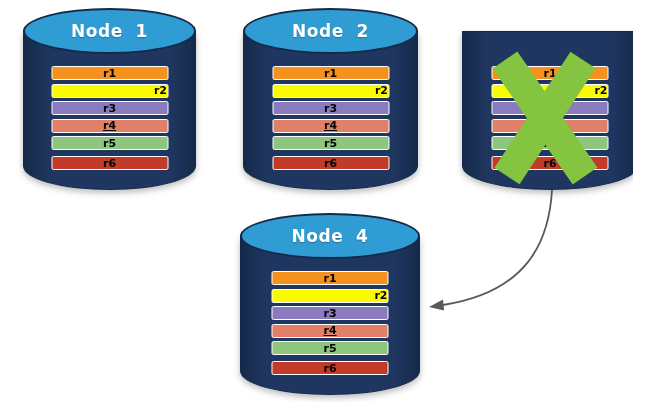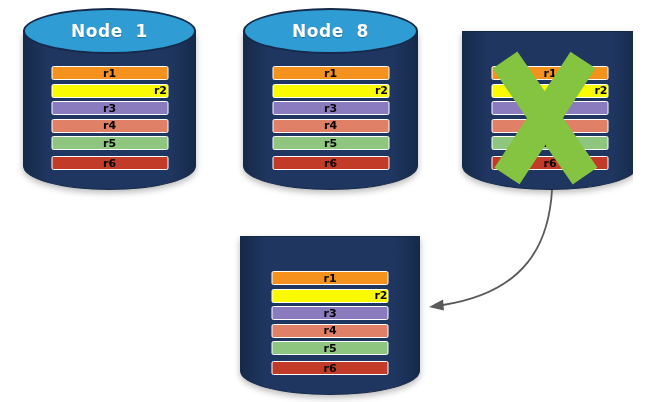--- a/index.html
+++ b/index.html
@@ -49,21 +49,21 @@
     position:absolute; left:50%; transform:translateX(-50%);
     top:58px; width:117px;
   }
   .bar{
     height:12px; margin-bottom:3.5px;
     border:1.5px solid var(--bar-border); border-radius:2px;
     display:flex; align-items:center; justify-content:center;
     font-size:11px; font-weight:bold; line-height:1; color:var(--bar-text);
   }
   .row-r1{background:var(--row-r1);} .row-r2{background:var(--row-r2);justify-content:flex-end;}
-  .row-r3{background:var(--row-r3);} .row-r4{background:var(--row-r4);}
+  .row-r3{background:var(--row-r3);} .row-r4{background:var(--row-r4);text-decoration:underline;}
   .row-r5{background:var(--row-r5);} .row-r6{background:var(--row-r6);margin-top:6px;}
   .overlay{position:absolute; left:0; top:0; width:646px; height:402px; pointer-events:none;}
 </style>
 </head>
 <body>
 
 <div class="stage">
 
   <div class="node node-1">
     <div class="cyl-body"></div>
@@ -88,21 +88,21 @@
         </div>
       <div class="bar row-r6">
           <span>r6</span>
         </div>
     </div>
   </div>
 
   <div class="node node-2">
     <div class="cyl-body"></div>
     <div class="cyl-top">
-      <span class="node-title">Node  8</span>
+      <span class="node-title">Node  2</span>
     </div>
     <div class="bars">
       <div class="bar row-r1">
           <span>r1</span>
         </div>
       <div class="bar row-r2">
           <span>r2</span>
         </div>
       <div class="bar row-r3">
           <span>r3</span>
@@ -138,20 +138,23 @@
           <span>r5</span>
         </div>
       <div class="bar row-r6">
           <span>r6</span>
         </div>
     </div>
   </div>
 
   <div class="node node-4">
     <div class="cyl-body"></div>
+    <div class="cyl-top">
+      <span class="node-title">Node  4</span>
+    </div>
     <div class="bars">
       <div class="bar row-r1">
           <span>r1</span>
         </div>
       <div class="bar row-r2">
           <span>r2</span>
         </div>
       <div class="bar row-r3">
           <span>r3</span>
         </div>

